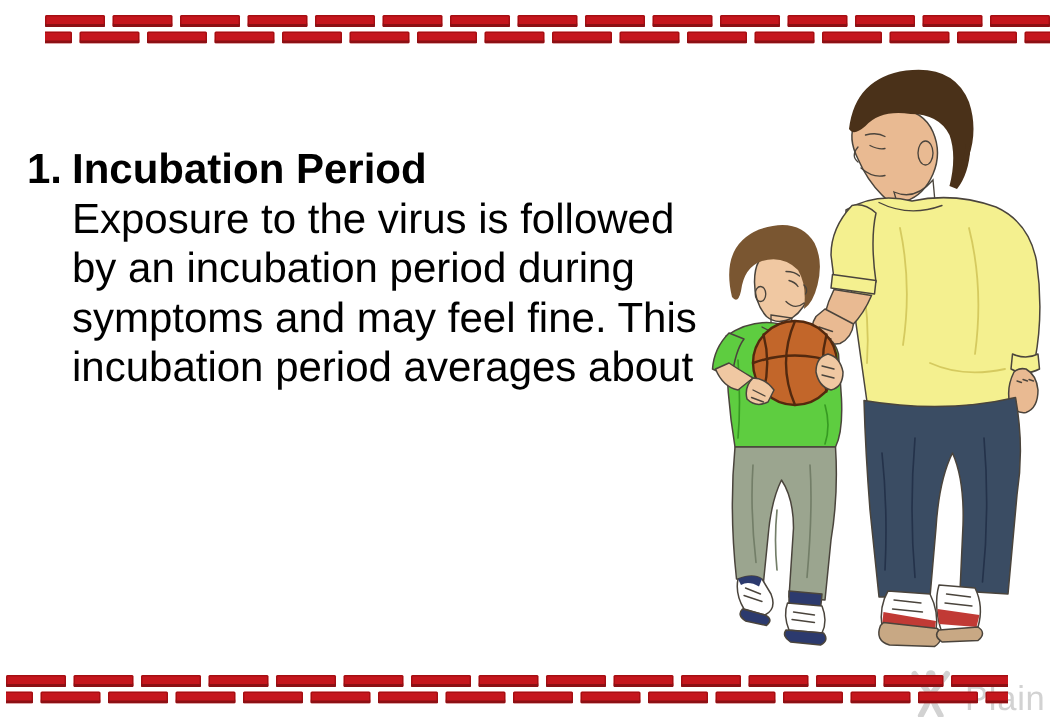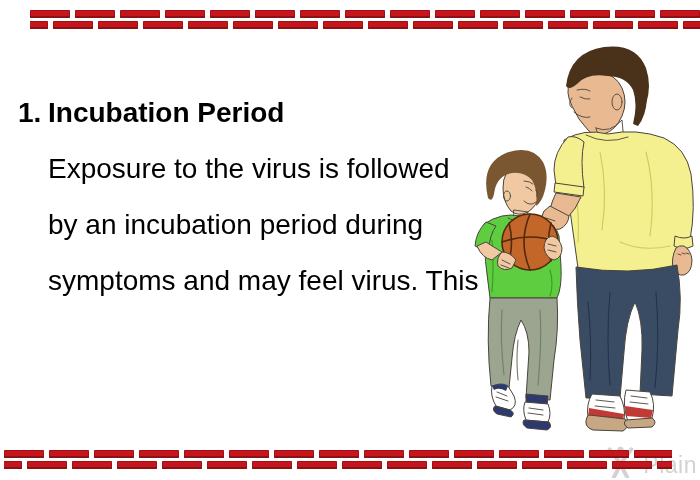--- a/index.html
+++ b/index.html
@@ -12,21 +12,21 @@
   .brick-bar.top{left:30px;top:10px;width:670px;}
   .brick-bar.bottom{left:4px;top:450px;width:668px;}
   .brick-row{display:flex;gap:5px;flex:0 0 8px;}
   .brick-row.offset{margin-left:-22px;}
   .brick{flex:0 0 40px;height:8px;background:var(--brick);border-radius:1px;
          box-shadow:inset 0 -2px 0 var(--brick_edge), inset 0 0 0 1px rgba(110,0,0,.35);}
   
   .text-block{position:absolute;left:18px;top:96px;color:var(--text);font-size:28px;line-height:33px;}
   .title-row{display:flex;font-weight:bold;white-space:nowrap;}
   .title-num{width:30px;flex:0 0 30px;}
-  .body-line{margin-left:30px;white-space:nowrap;margin-top:23px;}
+  .body-line{margin-left:30px;white-space:nowrap;}
   
   .figure-svg{position:absolute;left:450px;top:40px;width:250px;height:400px;}
   .f-skin{fill:var(--man_skin);}        .f-bskin{fill:var(--boy_skin);}
   .f-hair{fill:var(--man_hair);}        .f-bhair{fill:var(--boy_hair);}
   .f-shirt{fill:var(--shirt);}          .f-jeans{fill:var(--jeans);}
   .f-bshirt{fill:var(--boy_shirt);}     .f-bpants{fill:var(--boy_pants);}
   .f-ball{fill:var(--ball);}            .f-white{fill:#ffffff;}
   .f-red{fill:var(--shoe_red);}         .f-navy{fill:var(--shoe_navy);}
   .f-sole{fill:var(--shoe_sole);}
   .s-out{stroke:#4a443c;stroke-width:1;stroke-linejoin:round;}
@@ -84,21 +84,22 @@
       </div>
     </div>
 
   <div class="text-block">
     <div class="title-row">
       <span class="title-num">1.</span>
       <span>Incubation Period</span>
     </div>
     <div class="body-line">Exposure to the virus is followed</div>
     <div class="body-line">by an incubation period during</div>
-    <div class="body-line">symptoms and may feel virus. This</div>
+    <div class="body-line">symptoms and may feel fine. This</div>
+    <div class="body-line">incubation period averages about</div>
   </div>
 
   <svg class="figure-svg" viewBox="0 0 250 400">
 
     <g>
 
       <path class="f-skin s-out" d="M120,42 Q132,30 148,32 Q166,34 172,48 Q178,62 172,76 Q166,90 154,94 Q144,97 138,90 Q128,80 122,66 Q115,52 120,42 Z"></path>
 
       <path class="f-hair" d="M116,46 Q120,12 154,7 Q186,3 196,28 Q202,46 196,64 Q192,78 183,84 Q188,64 183,50 Q176,36 157,36 Q137,33 127,44 Q119,51 116,46 Z"></path>
       <path class="f-hair" d="M183,84 Q192,72 194,56 L197,58 Q196,76 188,86 Z"></path>

